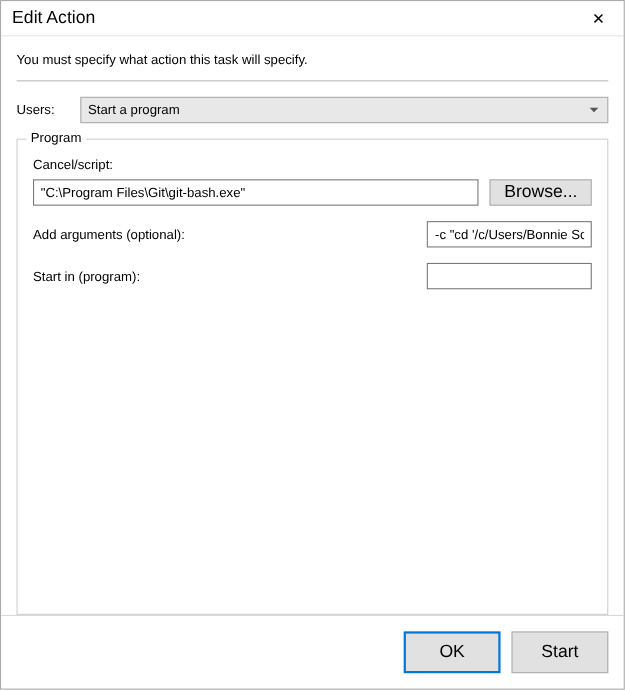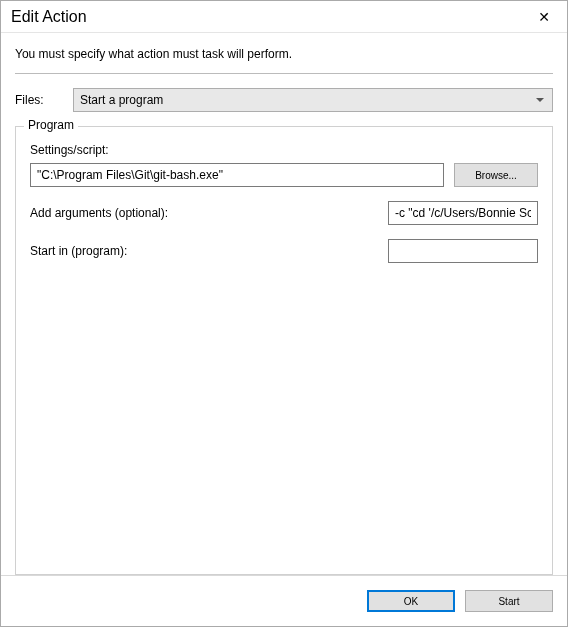--- a/index.html
+++ b/index.html
@@ -99,69 +99,69 @@
       font-size: 12px;
       font-family: inherit;
       background: #fff;
     }
     .program-input { flex: 1; }
     .btn {
       height: 24px;
       min-width: 84px;
       border: 1px solid #adadad;
       background: #e1e1e1;
-      font-size: 10px;
+      font-size: 16px;
       font-family: inherit;
       padding: 0 12px;
       cursor: default;
     }
     .arg-row {
       display: flex;
       align-items: center;
       justify-content: flex-end;
       margin-bottom: 14px;
     }
     .arg-row label { flex: 1; }
     .arg-row input { width: 150px; }
     .footer {
       border-top: 1px solid #d9d9d9;
       padding: 14px;
       display: flex;
       justify-content: flex-end;
       gap: 10px;
     }
-    .footer .btn { min-width: 88px; height: 22px; }
+    .footer .btn { min-width: 88px; height: 38px; }
     .btn-primary { border: 2px solid #0078d7; background: #e1e1e1; }
   </style>
 </head>
 <body>
 
 <div class="titlebar">
   <span class="title">Edit Action</span>
   <div class="close">
     <span>✕</span>
   </div>
 </div>
 
 <div class="content">
-  <div class="intro">You must specify what action must task will perform.</div>
+  <div class="intro">You must specify what action this task will specify.</div>
   <hr class="hr">
 
   <div class="action-row">
-    <label>Files:</label>
+    <label>Users:</label>
     <div class="select">
       <span>Start a program</span>
       <span class="caret"></span>
     </div>
   </div>
 
   <div class="groupbox">
     <span class="group-legend">Program</span>
 
-    <label class="field-label">Settings/script:</label>
+    <label class="field-label">Cancel/script:</label>
     <div class="row">
       <input type="text" class="program-input" value="&quot;C:\Program Files\Git\git-bash.exe&quot;" style="">
       <button class="btn">Browse...</button>
     </div>
 
     <div class="arg-row">
       <label>Add arguments (optional):</label>
       <input type="text" value="-c &quot;cd '/c/Users/Bonnie Sc" style="">
     </div>
 

